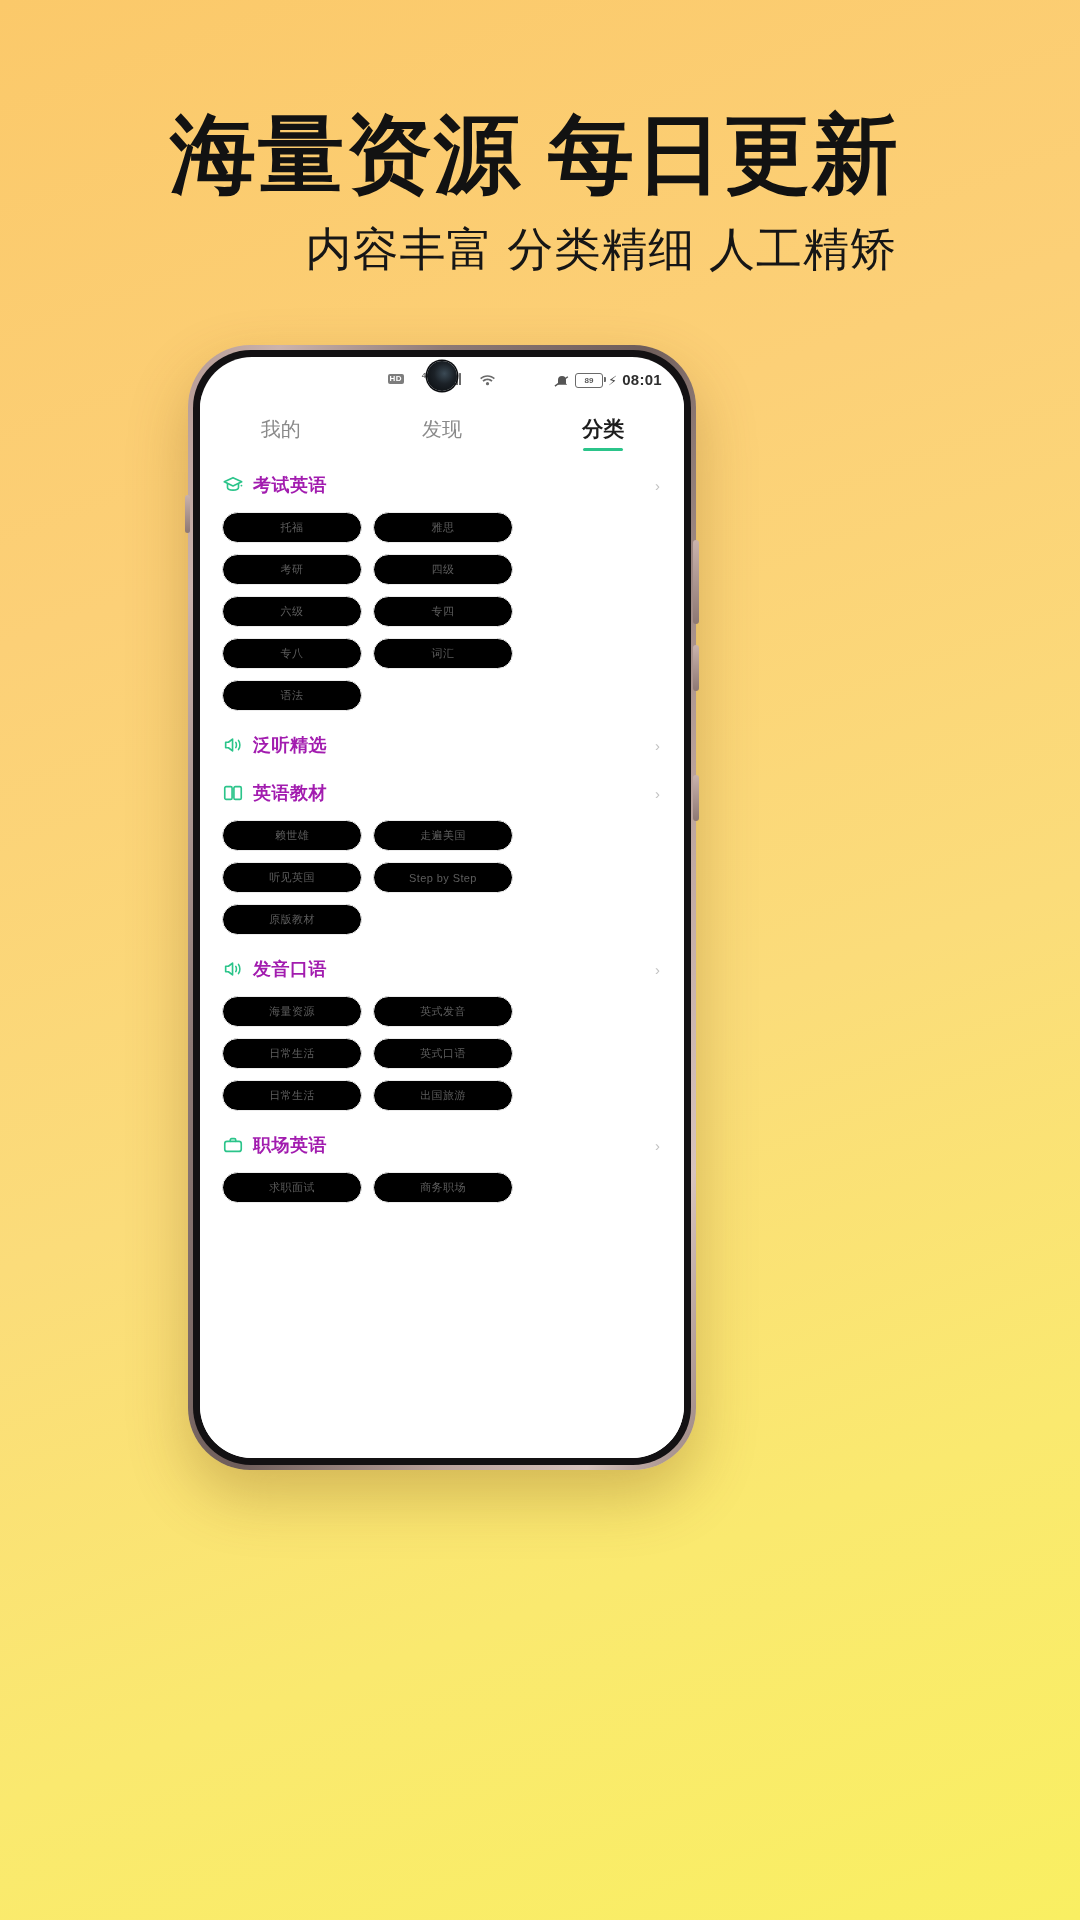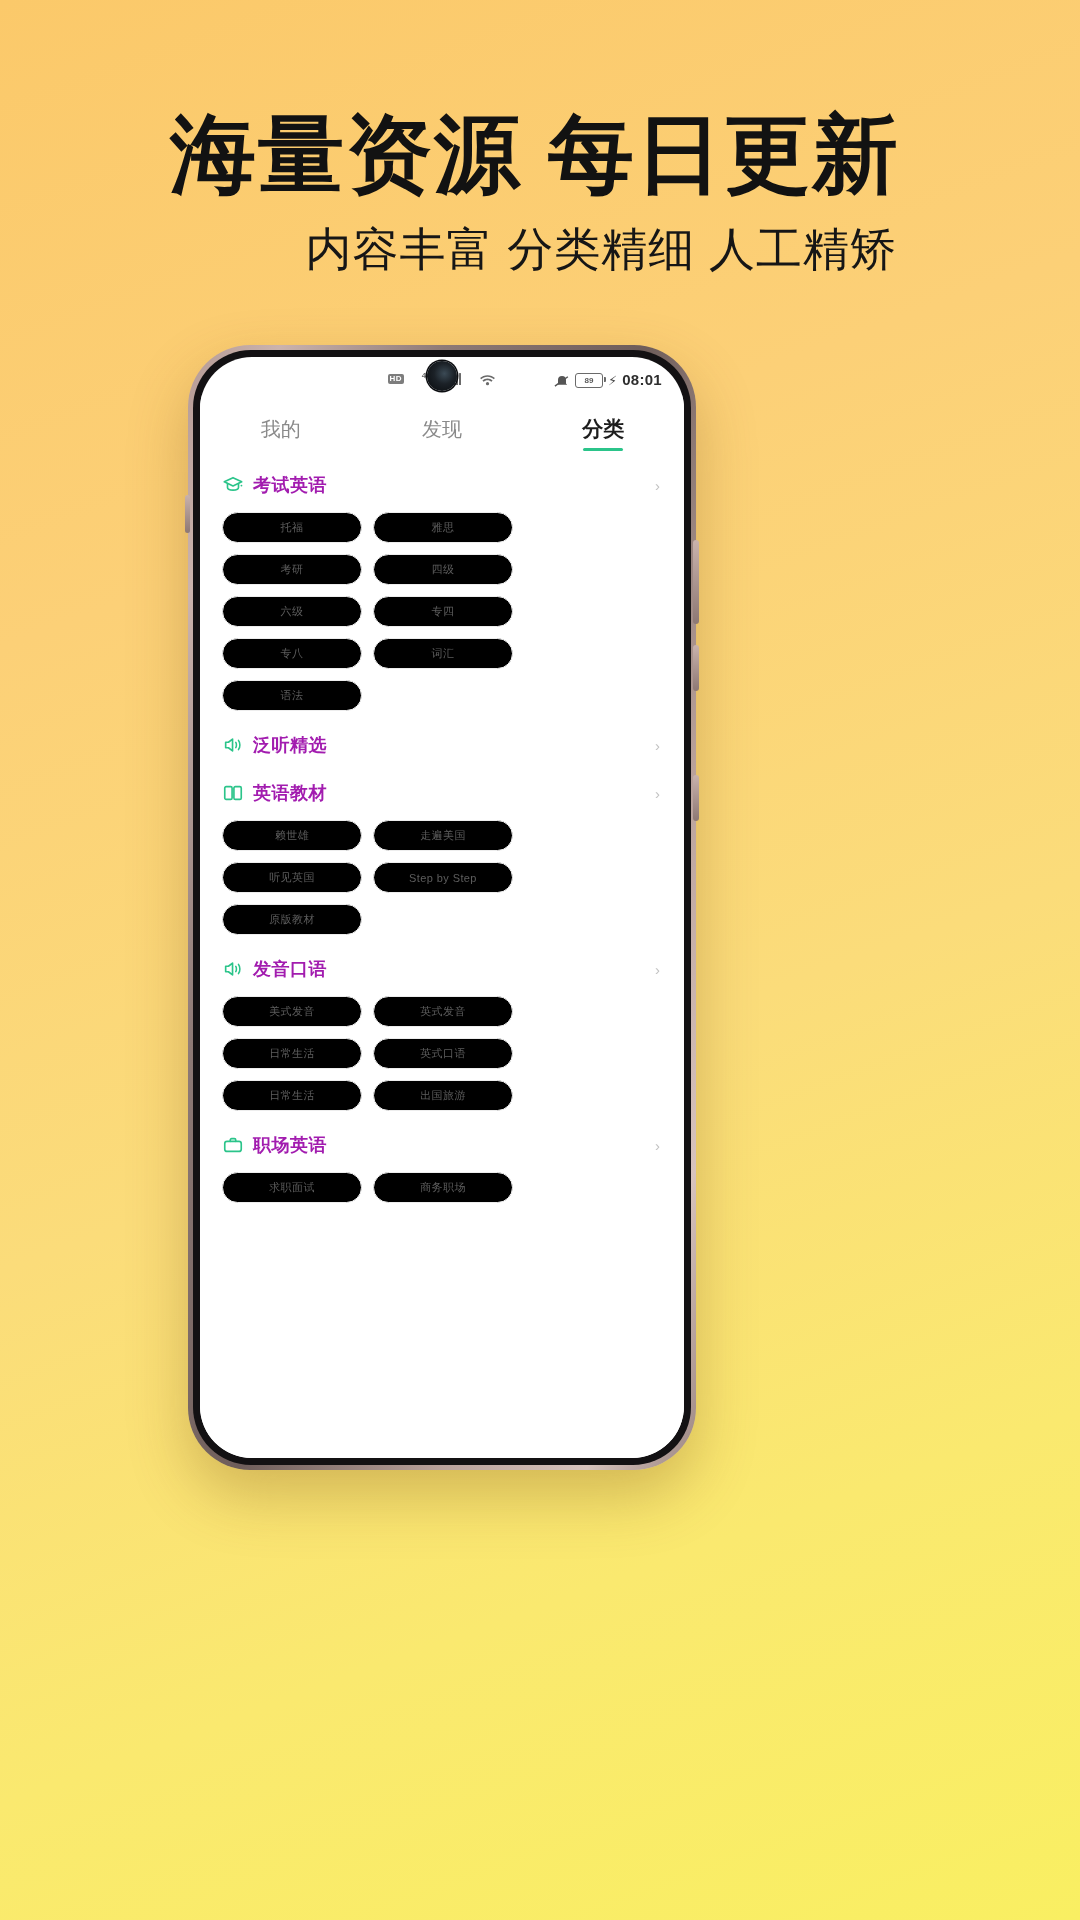--- a/index.html
+++ b/index.html
@@ -241,21 +241,21 @@
           <div class="sec-head">
             <svg class="sec-icon" viewBox="0 0 24 24">
               <path d="M4 9h3l4.5-3.5v13L7 15H4V9z" fill="none" stroke="#2bc48a" stroke-width="1.8" stroke-linejoin="round"></path>
               <path d="M15 9.2c1 .9 1 4.7 0 5.6" fill="none" stroke="#2bc48a" stroke-width="1.7" stroke-linecap="round"></path>
               <path d="M18 7c2 2.3 2 7.7 0 10" fill="none" stroke="#2bc48a" stroke-width="1.7" stroke-linecap="round"></path>
             </svg>
             <span class="sec-title">发音口语</span>
             <span class="chev">›</span>
           </div>
           <div class="chips">
-            <div class="chip">美式发音</div>
+            <div class="chip">海量资源</div>
             <div class="chip">英式发音</div>
             <div class="chip">日常生活</div>
             <div class="chip">英式口语</div>
             <div class="chip">日常生活</div>
             <div class="chip">出国旅游</div>
           </div>
         </div>
 
         <div class="section">
           <div class="sec-head">

